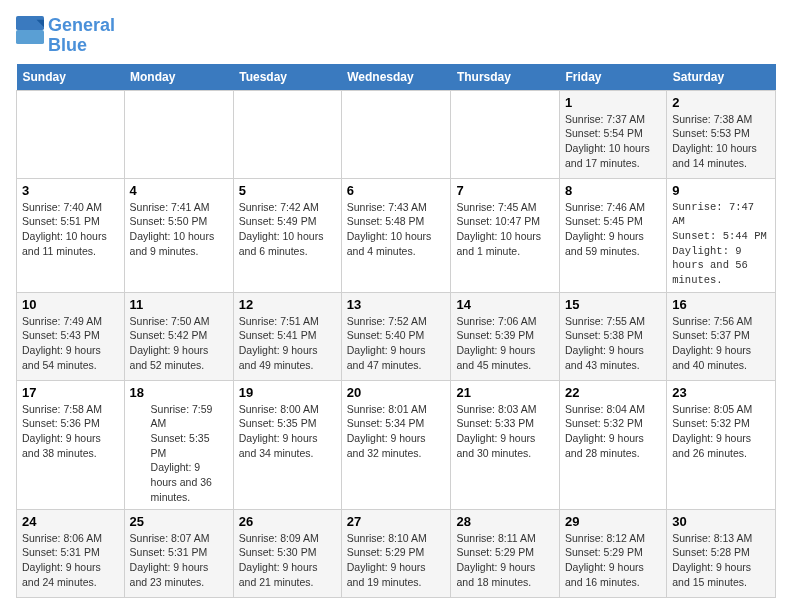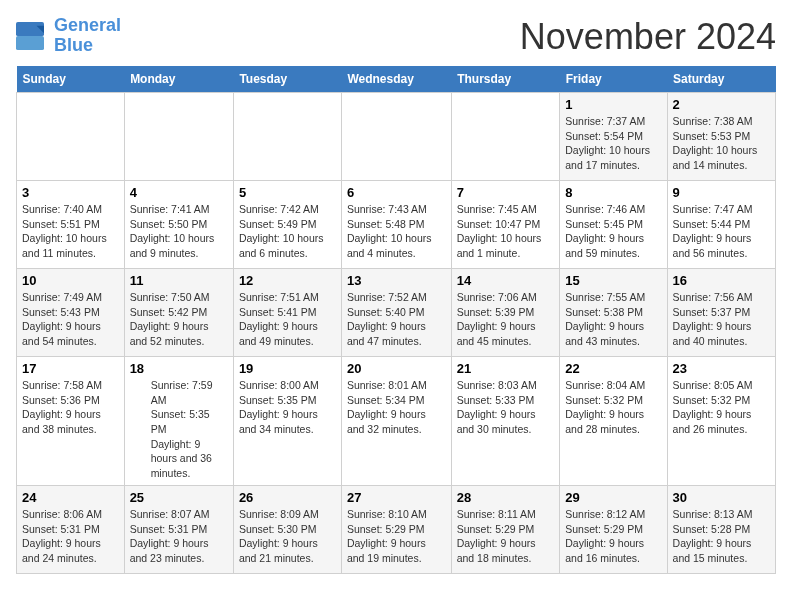--- a/index.html
+++ b/index.html
@@ -11,22 +11,20 @@
       padding: 16px;
     }
     .header {
       display: flex;
       justify-content: space-between;
       align-items: flex-start;
       margin-bottom: 8px;
     }
     .logo {
       display: flex;
-      align-items: center;
-      gap: 6px;
     }
     .logo-text {
       font-size: 18px;
       font-weight: bold;
       color: #333;
       line-height: 1.1;
     }
     .logo-text span {
       color: #4a90d9;
     }
@@ -95,21 +93,20 @@
       <rect x="0" y="0" width="30" height="15" fill="#3a7abf" rx="2"></rect>
       <rect x="0" y="15" width="30" height="15" fill="#5a9fd4" rx="2"></rect>
       <polygon points="22,4 30,12 30,4" fill="#1a5a9f"></polygon>
     </svg>
     <div class="logo-text">
       <div><span>General</span></div>
       <div style="color:#4a90d9;">Blue</div>
     </div>
   </div>
   <div class="title-block">
-    <div class="month-title">November 2024</div>
   </div>
 </div>
 
 <table>
   <thead>
     <tr>
     <th>Sunday</th>
         <th>Monday</th>
         <th>Tuesday</th>
         <th>Wednesday</th>
@@ -170,21 +167,21 @@
 Daylight: 10 hours and 1 minute.</div>
         </td>
         <td>
           <span class="day-number">8</span>
           <div class="day-info" style="white-space: pre-line;">Sunrise: 7:46 AM
 Sunset: 5:45 PM
 Daylight: 9 hours and 59 minutes.</div>
         </td>
         <td>
           <span class="day-number">9</span>
-          <div class="day-info" style="white-space: pre-line;">Sunrise: 7:47 AM
+          <div class="day-info" style="white-space: pre-line; font-family: Liberation Mono, monospace;">Sunrise: 7:47 AM
 Sunset: 5:44 PM
 Daylight: 9 hours and 56 minutes.</div>
         </td>
       </tr>
       <tr>
         <td>
           <span class="day-number">10</span>
           <div class="day-info" style="white-space: pre-line;">Sunrise: 7:49 AM
 Sunset: 5:43 PM
 Daylight: 9 hours and 54 minutes.</div>

